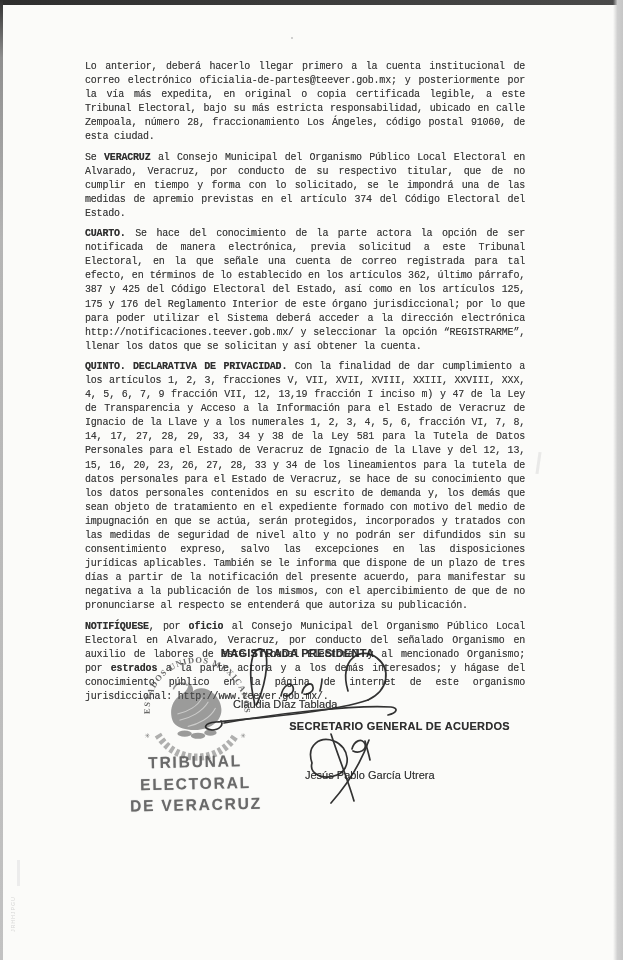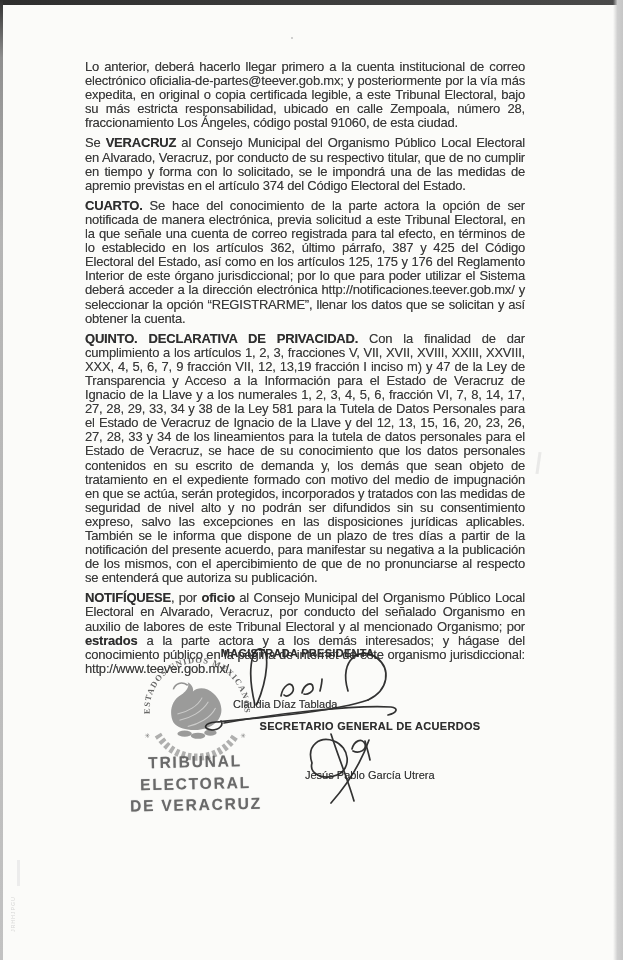--- a/index.html
+++ b/index.html
@@ -12,33 +12,33 @@
   .edge-top  { position:absolute; left:0; top:0; width:623px; height:5px;
                background:linear-gradient(to right,#2e2e2e,#3f3f3f 60%,#4a4a4a); }
   .edge-left { position:absolute; left:0; top:0; width:3px; height:960px;
                background:linear-gradient(to bottom,#303030 0%,#8f8f8f 6%,#b5b5b5 25%,#c2c2c2 100%); }
   .edge-right{ position:absolute; right:0; top:0; width:10px; height:960px;
                background:linear-gradient(to left,#c6c6c6 0%,#cfcfcf 55%,rgba(250,250,249,0) 100%); }
 
   
   .text-col {
     position:absolute; left:85px; top:60px; width:440px;
-    color:#3a3a3a; font-size:13px; line-height:14.1px;
-    letter-spacing:-0.2px; text-align:justify;
+    color:#3a3a3a; font-size:10px; line-height:14.1px;
+    letter-spacing:-0.2px; text-align:justify;font-family:Liberation Mono, monospace;
   }
   .text-col p { margin:0 0 6px 0; text-shadow:0 0 0.5px rgba(58,58,58,.55); }
   .text-col b { font-weight:700; color:#2e2e2e; }
 
   
   .sig-title {
     position:absolute; font-weight:700; font-size:11px; color:#2f2f2f;
     letter-spacing:.3px; text-shadow:0 0 .5px rgba(47,47,47,.5); white-space:nowrap;
   }
   .t-magistrada { left:180px; top:647px; width:235px; text-align:center; }
-  .t-secretario { left:230px; top:720px; width:280px; text-align:center; }
+  .t-secretario { left:230px; top:720px; width:280px; text-align:right; }
   .sig-name { position:absolute; font-size:11px; color:#333; white-space:nowrap;
               text-shadow:0 0 .4px rgba(51,51,51,.5); }
   .n-claudia { left:233px; top:698px; }
   .n-jesus   { left:305px; top:769px; }
 
   .sig-svg  { position:absolute; left:190px; top:636px; width:260px; height:180px; }
   .seal-svg { position:absolute; left:128px; top:642px; width:138px; height:138px; }
 
   .stamp-text { position:absolute; left:118px; top:751px; width:155px;
                 transform:rotate(-1.2deg); }

